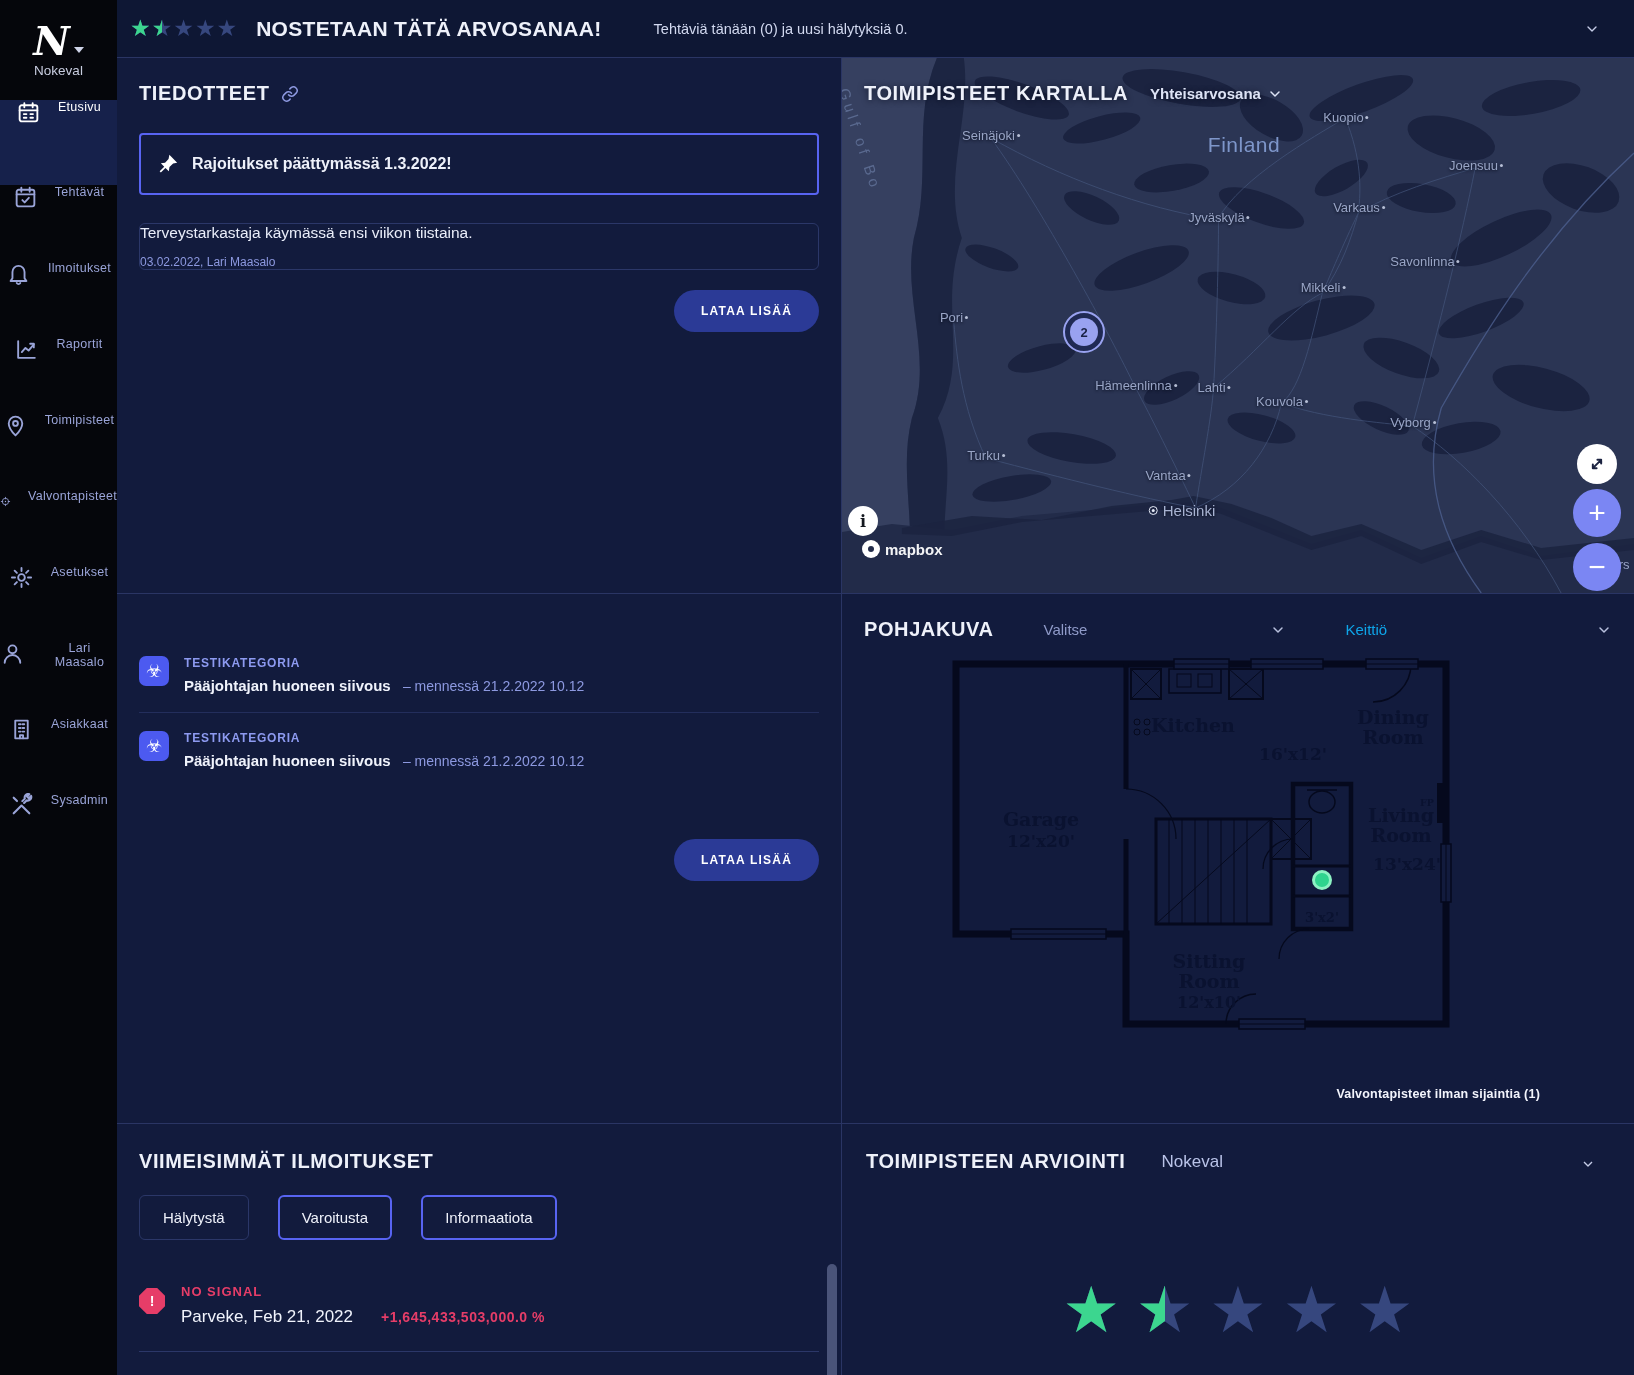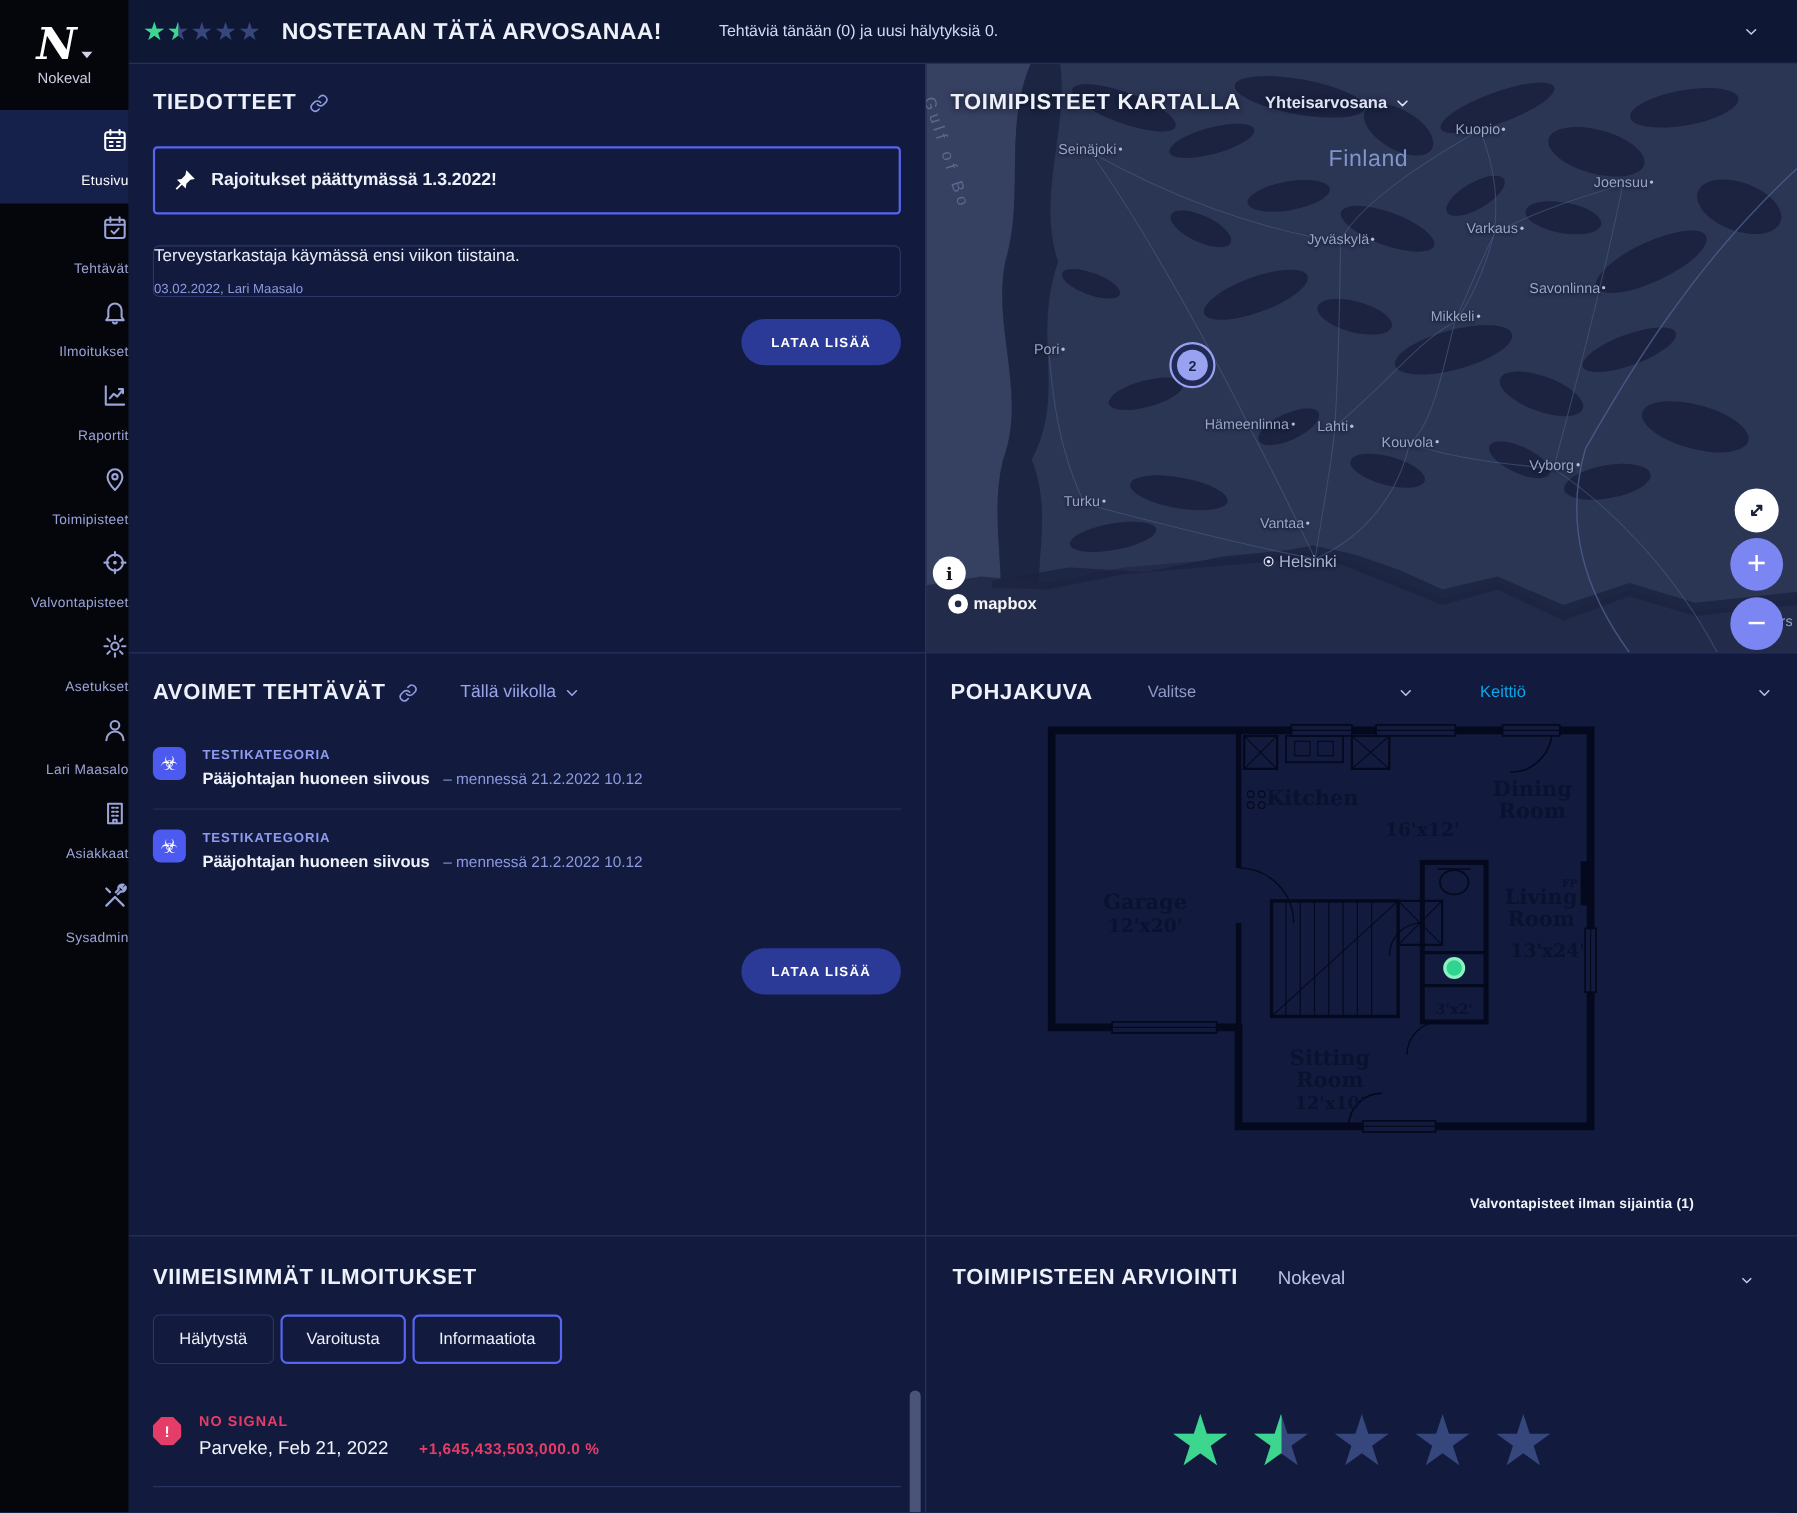--- a/index.html
+++ b/index.html
@@ -14,21 +14,21 @@
   .panel{position:absolute;background:var(--panel);overflow:hidden}
   h2.ptitle{font-size:20px;font-weight:800;letter-spacing:.6px;color:var(--white);white-space:nowrap}
 
   
   .sidebar{position:absolute;left:0;top:0;width:117px;height:1375px;background:var(--side);z-index:10}
   .logo-block{height:100px;display:flex;flex-direction:column;align-items:center;justify-content:center;gap:4px}
   .logo-row{display:flex;align-items:flex-end;gap:4px}
   .logo-n{font-family:"DejaVu Serif",serif;font-style:italic;font-weight:bold;font-size:40px;line-height:.9;color:#fff}
   .logo-caret{width:0;height:0;border-left:5px solid transparent;border-right:5px solid transparent;border-top:6px solid #cfd4e8;margin-bottom:6px}
   .logo-name{font-size:13.5px;color:#c8cde0}
-  .nav-item{height:76px;display:flex;flex-direction:column;align-items:flex-end;justify-content:center;gap:17px;color:#9aa4d8;cursor:pointer}
+  .nav-item{height:76px;display:flex;align-items:flex-start;justify-content:center;gap:17px;color:#9aa4d8;cursor:pointer}
   .nav-item.active{height:85px;background:var(--active);color:#fff}
   .nav-item .icon{width:25px;height:25px}
   .nav-label{font-size:12.5px;letter-spacing:.3px;text-align:center}
 
   
   .topbar{position:absolute;left:117px;top:0;width:1517px;height:57px;background:var(--top);display:flex;align-items:center;padding-left:13px;z-index:5}
   .stars-sm{font-size:23px;display:flex}
   .stars-sm .star{margin-right:1px}
   .headline{margin-left:18px;font-size:21px;font-weight:800;letter-spacing:.3px;white-space:nowrap}
   .status{margin-left:52px;font-size:14.5px;color:#d2d9f0}
@@ -100,21 +100,21 @@
 
   
   .dd-box{display:flex;align-items:center;justify-content:space-between;cursor:pointer}
   .dd1{width:242px;margin-left:38px;color:#8f9ac8;font-size:15px}
   .dd2{flex:1;margin-left:48px;color:#0ea5e9;font-size:15px}
   .dd-box .chev{color:#b8c0dd}
   .fp-svg{position:absolute;left:99px;top:40px;width:520px;height:400px}
   .fp-note{position:absolute;right:94px;bottom:22px;font-size:12.5px;font-weight:700;color:#f2f4fc;letter-spacing:.2px}
 
   
-  .filters{display:flex;gap:6px;margin-top:22px}
+  .filters{display:flex;gap:29px;margin-top:22px}
   .fbtn{background:transparent;border:1px solid #2b3768;border-radius:6px;padding:13px 23px;font-size:15px;color:#eef1fa;font-family:inherit;cursor:pointer}
   .fbtn.on{border:2px solid var(--accent);padding:12px 22px}
   .alert-item{display:flex;gap:16px;margin-top:44px;align-items:flex-start}
   .oct{width:26px;height:26px;background:var(--alert);clip-path:polygon(30% 0,70% 0,100% 30%,100% 70%,70% 100%,30% 100%,0 70%,0 30%);display:flex;align-items:center;justify-content:center;font-weight:800;font-size:14px;color:#fff;flex:0 0 auto;margin-top:4px}
   .a-type{font-size:13px;font-weight:800;letter-spacing:1px;color:var(--alert)}
   .a-line{margin-top:8px;display:flex;align-items:baseline}
   .a-src{font-size:17px;color:#f0f3fc}
   .a-val{margin-left:28px;font-size:14px;font-weight:700;color:var(--alert);letter-spacing:.5px}
   .a-divider{margin-top:24px;border:none;border-top:1px solid #2b3768}
   .scroll-thumb{position:absolute;right:4px;top:140px;width:10px;height:260px;border-radius:6px;background:#4a5479}
@@ -398,33 +398,20 @@
 
     <div class="mapbox-attr">
       <span class="mb-logo">
           <i></i>
         </span>
       <span class="mb-text">mapbox</span>
     </div>
   </section>
 
   <section class="panel p-tasks">
-    <div class="title-row">
-      <h2 class="ptitle">AVOIMET TEHTÄVÄT</h2>
-      <svg class="linkicon" viewBox="0 0 24 24" fill="none" stroke="currentColor" stroke-width="2" stroke-linecap="round" stroke-linejoin="round">
-          <path d="M10 13a5 5 0 0 0 7.5.5l3-3a5 5 0 0 0-7-7l-1.7 1.7"></path>
-          <path d="M14 11a5 5 0 0 0-7.5-.5l-3 3a5 5 0 0 0 7 7l1.7-1.7"></path>
-        </svg>
-      <div class="filter-dd">
-        <span>Tällä viikolla</span>
-        <svg class="chev" viewBox="0 0 24 24" fill="none" stroke="currentColor" stroke-width="2.2" stroke-linecap="round" stroke-linejoin="round">
-            <polyline points="6 9 12 15 18 9"></polyline>
-          </svg>
-      </div>
-    </div>
 
     <div class="task-list">
       <div class="task">
         <span class="bio">☣</span>
         <div>
           <div class="t-cat">TESTIKATEGORIA</div>
           <div class="t-line">
             <span class="t-name">Pääjohtajan huoneen siivous</span>
             <span class="t-due">– mennessä 21.2.2022 10.12</span>
           </div>

